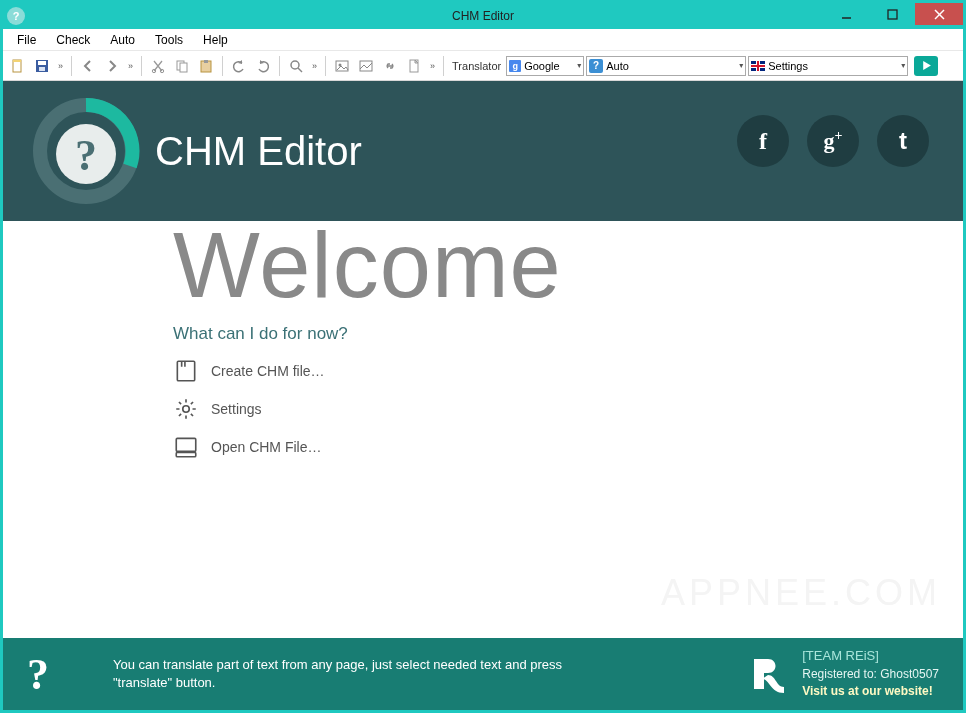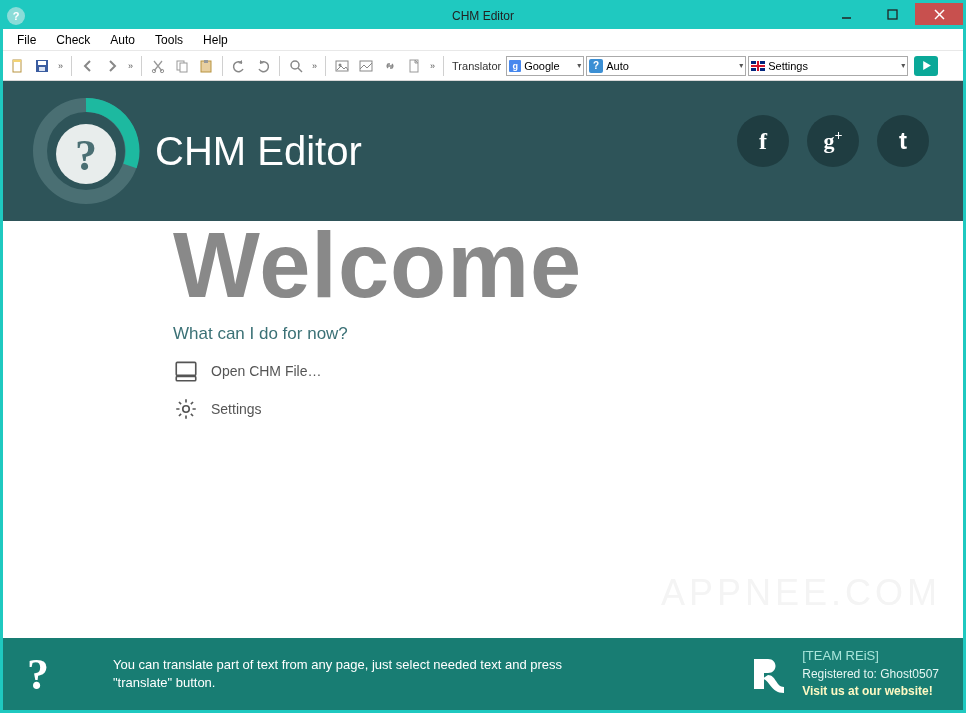--- a/index.html
+++ b/index.html
@@ -29,21 +29,21 @@
   .play { width:24px; height:20px; background:#0aa898; border-radius:3px; display:flex; align-items:center; justify-content:center; margin-left:4px;}
   .play svg { fill:#fff; width:11px; height:11px;}
   
   .content { flex:1; overflow:hidden; background:#fff; }
   .hero { background:#2e5459; height:140px; display:flex; align-items:center; padding:0 28px; position:relative;}
   .hero-logo { width:110px; height:110px; position:relative; margin-right:14px;}
   .hero-title { color:#fff; font-size:40px; font-weight:200; }
   .social { position:absolute; right:34px; top:34px; display:flex; gap:18px;}
   .social .sbtn { width:52px; height:52px; background:#1f3d41; border-radius:50%; display:flex; align-items:center; justify-content:center; color:#fff; font-size:24px; font-weight:bold; font-family:Georgia, serif;}
   .welcome-wrap { padding: 0 0 0 170px; }
-  .welcome { font-size:92px; font-weight:700; color:#898989; letter-spacing:1px; line-height:1.1; margin-top:-6px;}
+  .welcome { font-size:92px; font-weight:400; color:#898989; letter-spacing:1px; line-height:1.1; margin-top:-6px;}
   .cols { display:flex; padding:8px 0 0 170px; gap:14px;align-items:flex-end;}
   .col { width: 330px; }
   .col h3 { font-size:17px; font-weight:400; color:#3b7176; margin-bottom:14px;}
   .action { display:flex; align-items:center; gap:12px; margin-bottom:12px; font-size:14px; color:#555;}
   .action .aicon { width:26px; height:26px; display:flex; align-items:center; justify-content:center;}
   .action .aicon svg { stroke:#555; fill:none; stroke-width:1.5; }
   .spacer-sm { height:14px;}
   .recent { display:flex; gap:12px;}
   .recent .ficon { width:26px; height:34px;}
   .recent .finfo .fname { font-size:13px; font-weight:bold; color:#333;}
@@ -251,34 +251,43 @@
     <div class="welcome-wrap">
       <div class="welcome">Welcome</div>
     </div>
 
     <div class="cols">
       <div class="col">
         <h3>What can I do for now?</h3>
         <div class="action">
           <span class="aicon">
               <svg viewBox="0 0 24 24">
-                <rect x="3" y="4" width="18" height="12" rx="1"></rect>
-                <rect x="3" y="17" width="18" height="4" rx="1"></rect>
+                <rect x="4" y="3" width="16" height="18" rx="1"></rect>
+                <path d="M8 3 L8 8 M11 3 L11 8"></path>
               </svg>
             </span>
-          <span>Open CHM File…</span>
+          <span>Create CHM file…</span>
         </div>
         <div class="action">
           <span class="aicon">
               <svg viewBox="0 0 24 24">
                 <circle cx="12" cy="12" r="3"></circle>
                 <path d="M12 3v3M12 18v3M3 12h3M18 12h3M5.5 5.5l2 2M16.5 16.5l2 2M18.5 5.5l-2 2M7.5 16.5l-2 2"></path>
               </svg>
             </span>
           <span>Settings</span>
+        </div>
+        <div class="action">
+          <span class="aicon">
+              <svg viewBox="0 0 24 24">
+                <rect x="3" y="4" width="18" height="12" rx="1"></rect>
+                <rect x="3" y="17" width="18" height="4" rx="1"></rect>
+              </svg>
+            </span>
+          <span>Open CHM File…</span>
         </div>
         <div class="spacer-sm"></div>
       </div>
 
       <div class="col">
       </div>
     </div>
 
     <div class="watermark">APPNEE.COM</div>
 

